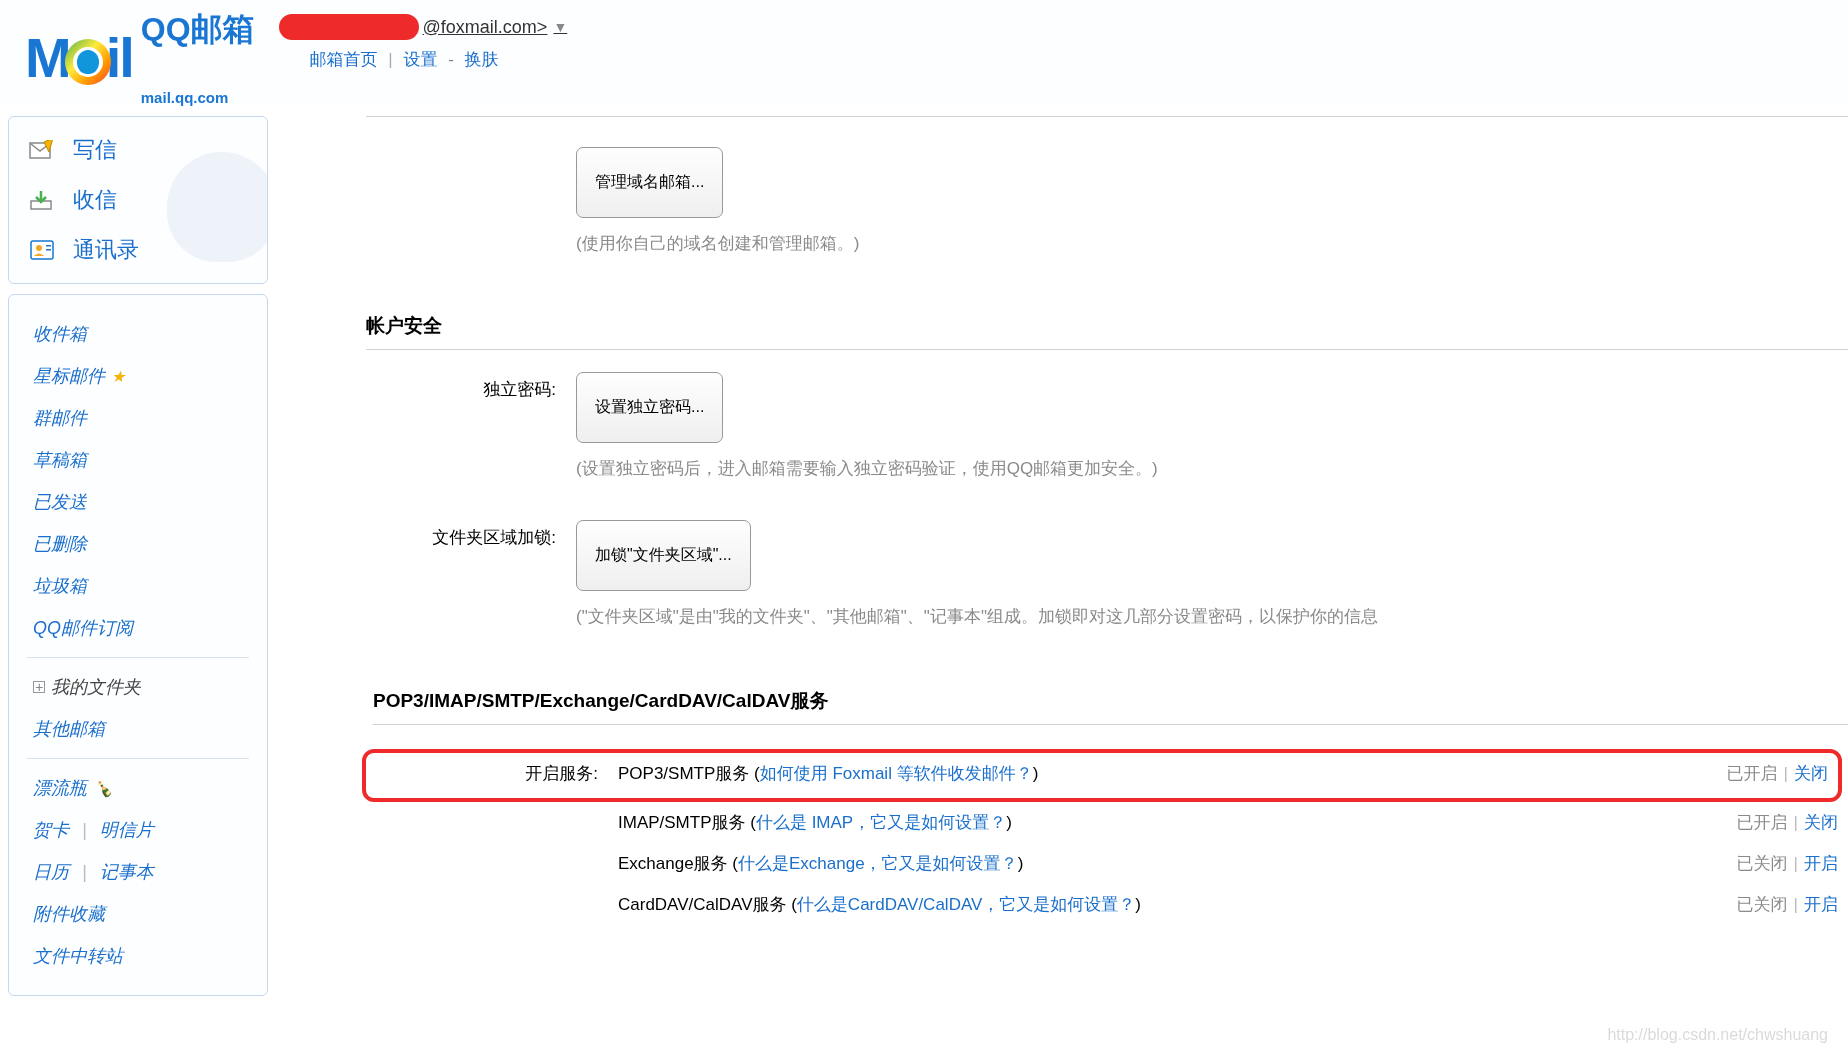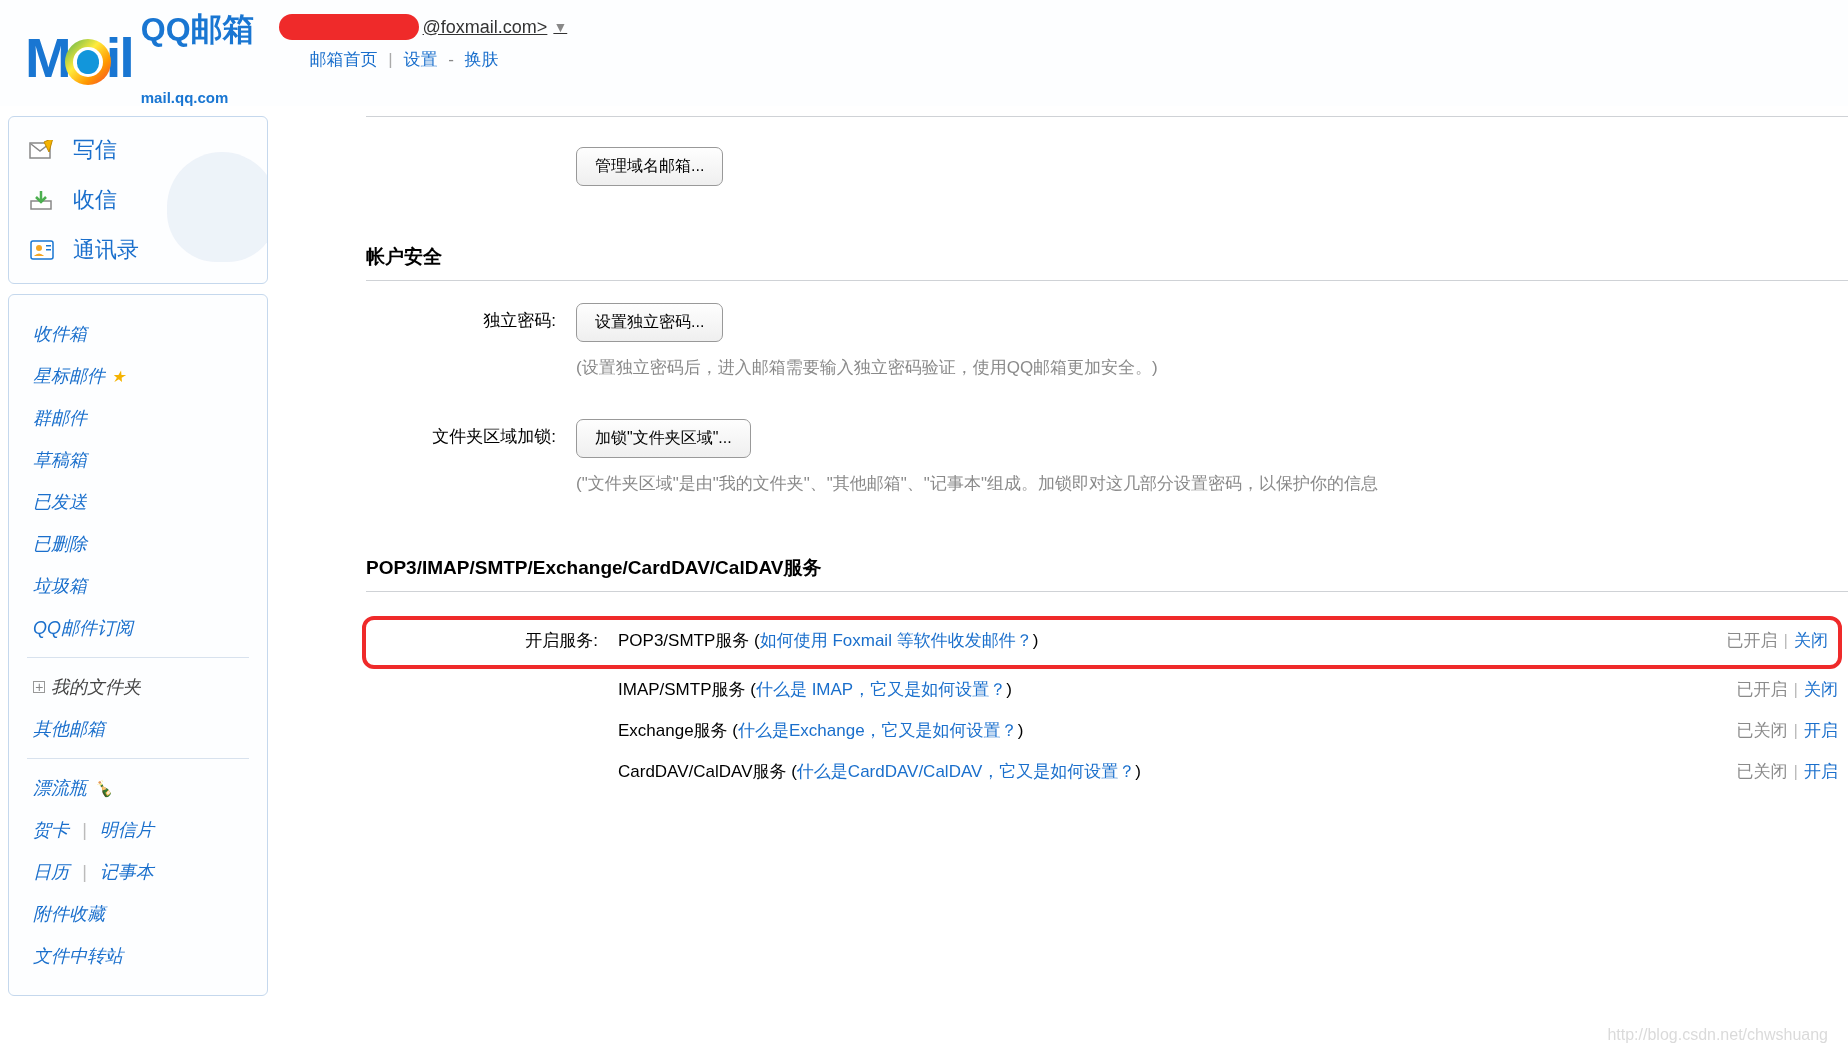--- a/index.html
+++ b/index.html
@@ -236,41 +236,42 @@
       color: #000;
       padding-top: 6px;
       padding-right: 20px;
       flex-shrink: 0;
     }
     .form-control {
       flex: 1;
     }
     .btn {
       display: inline-block;
-      padding: 8px 18px;
+      padding: 24px 18px;
       border: 1px solid #999;
       border-radius: 7px;
       background: linear-gradient(#fefefe, #efefef);
       font-size: 16px;
       cursor: pointer;
       color: #000;
     }
     .hint {
       margin-top: 14px;
       font-size: 17px;
       color: #8a8a8a;
     }
     
     .service-section-title {
       font-size: 19px;
       font-weight: bold;
       color: #000;
       padding: 38px 0 10px 0;
       border-bottom: 1px solid #cfd2d6;
       margin-bottom: 24px;
+      margin-left: 7px;
     }
     
     .service-row {
       display: flex;
       align-items: center;
       padding: 9px 0;
       font-size: 17px;
     }
     .service-label-col {
       width: 252px;
@@ -449,20 +450,21 @@
     </div>
   </div>
 
   <div class="main">
     <div style="border-top:1px solid #cfd2d6; margin-bottom:30px;"></div>
 
     <div class="form-row">
       <div class="form-label"></div>
       <div class="form-control">
         <button class="btn">管理域名邮箱...</button>
+        <div class="hint">(使用你自己的域名创建和管理邮箱。)</div>
       </div>
     </div>
 
     <div class="section-title">帐户安全</div>
 
     <div class="form-row">
       <div class="form-label">独立密码:</div>
       <div class="form-control">
         <button class="btn">设置独立密码...</button>
         <div class="hint">(设置独立密码后，进入邮箱需要输入独立密码验证，使用QQ邮箱更加安全。)</div>

